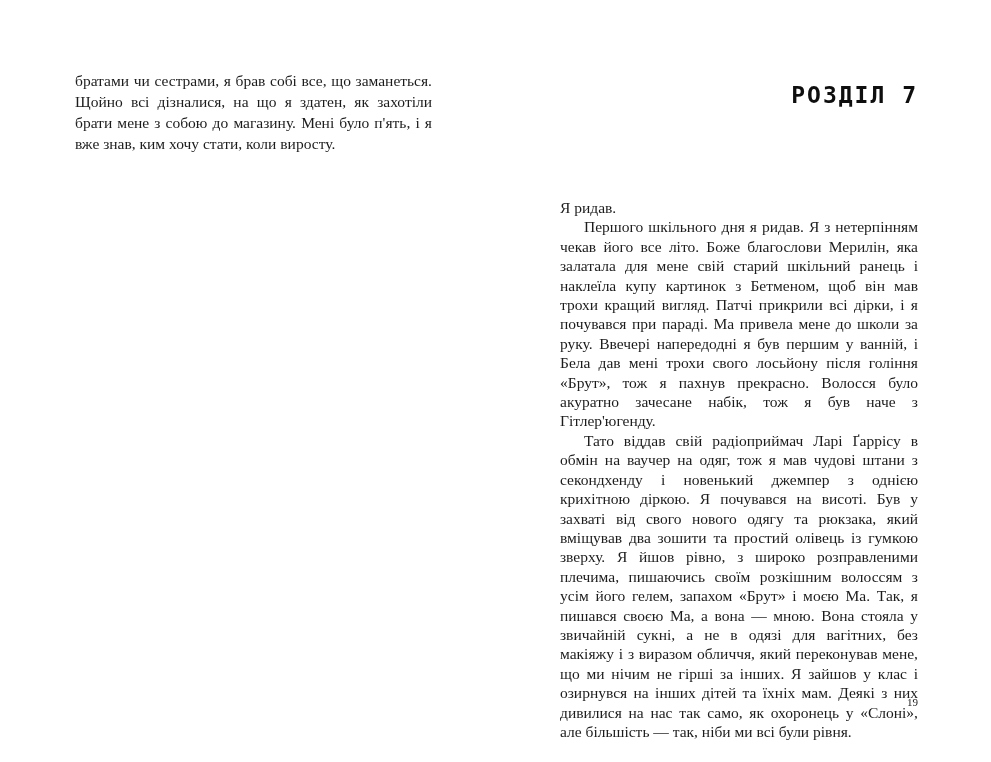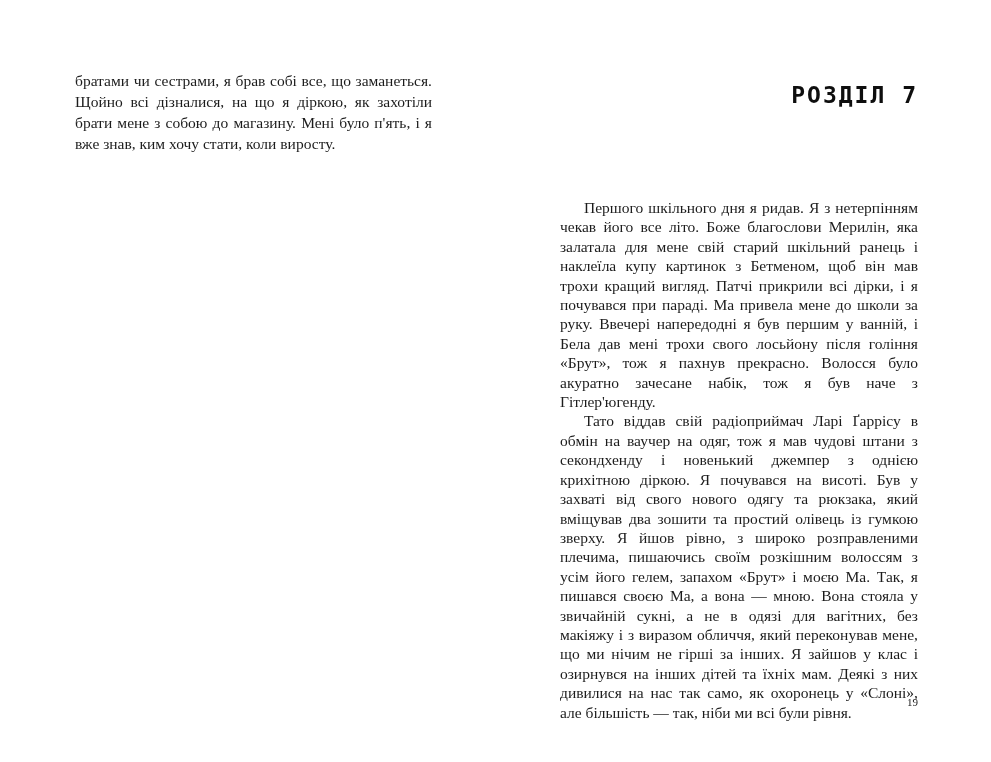--- a/index.html
+++ b/index.html
@@ -66,24 +66,25 @@
     text-align: right;
     font-size: 11px;
     color: #1c1c1c;
   }
 </style>
 </head>
 <body>
 
 <div class="spread">
 
-  <div class="left-page-text">братами чи сестрами, я брав собі все, що заманеться. Щойно всі дізналися, на що я діркою, як захотіли брати мене з собою до магазину. Мені було п'ять, і я вже знав, ким хочу стати, коли виросту.</div>
+  <div class="left-page-text">братами чи сестрами, я брав собі все, що заманеться. Щойно всі дізналися, на що я здатен, як захотіли брати мене з собою до магазину. Мені було п'ять, і я вже знав, ким хочу стати, коли виросту.</div>
 
   <div class="chapter-heading">РОЗДІЛ 7</div>
 
   <div class="right-body">
+    <p>Я ридав.</p>
     <p class="indent">Першого шкільного дня я ридав. Я з нетерпінням чекав його все літо. Боже благослови Мерилін, яка залатала для мене свій старий шкільний ранець і наклеїла купу картинок з Бетменом, щоб він мав трохи кращий вигляд. Патчі прикрили всі дірки, і я почувався при параді. Ма привела мене до школи за руку. Ввечері напередодні я був першим у ванній, і Бела дав мені трохи свого лосьйону після гоління «Брут», тож я пахнув прекрасно. Волосся було акуратно зачесане набік, тож я був наче з Гітлер'югенду.</p>
     <p class="indent">Тато віддав свій радіоприймач Ларі Ґаррісу в обмін на ваучер на одяг, тож я мав чудові штани з секондхенду і новенький джемпер з однією крихітною діркою. Я почувався на висоті. Був у захваті від свого нового одягу та рюкзака, який вміщував два зошити та простий олівець із гумкою зверху. Я йшов рівно, з широко розправленими плечима, пишаючись своїм розкішним волоссям з усім його гелем, запахом «Брут» і моєю Ма. Так, я пишався своєю Ма, а вона — мною. Вона стояла у звичайній сукні, а не в одязі для вагітних, без макіяжу і з виразом обличчя, який переконував мене, що ми нічим не гірші за інших. Я зайшов у клас і озирнувся на інших дітей та їхніх мам. Деякі з них дивилися на нас так само, як охоронець у «Слоні», але більшість — так, ніби ми всі були рівня.</p>
   </div>
 
   <div class="page-number">19</div>
 
 </div>
 
 </body></html>

